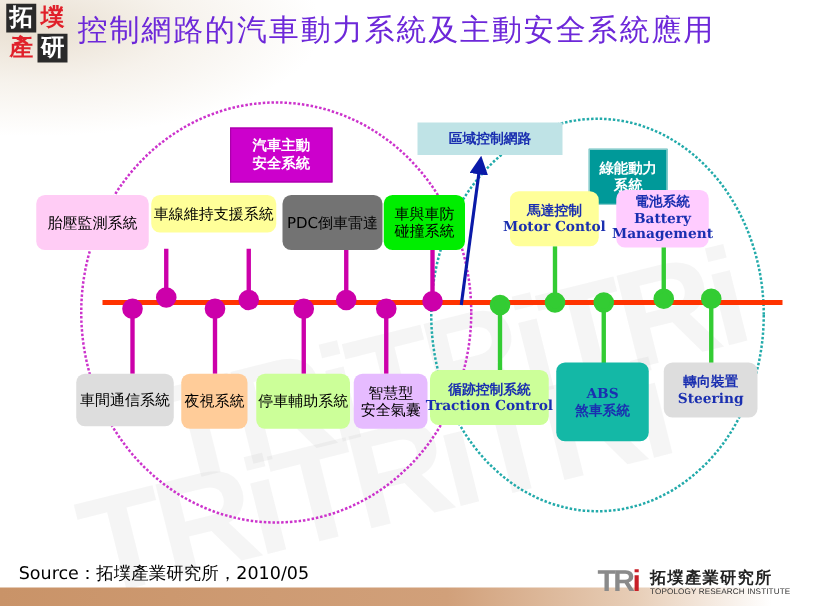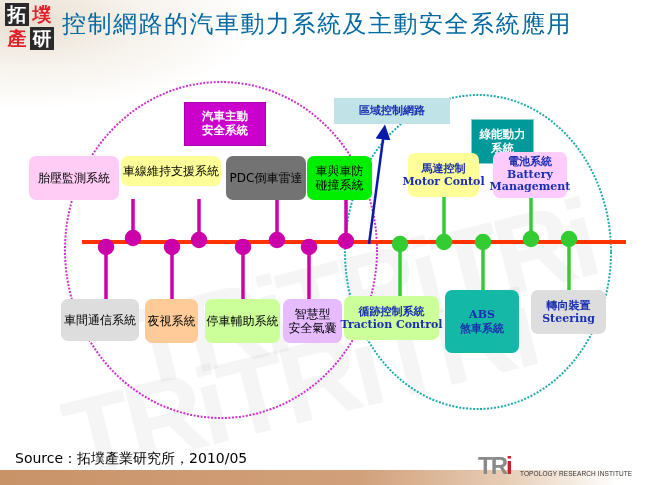--- a/index.html
+++ b/index.html
@@ -5,21 +5,21 @@
   html, body { margin: 0; padding: 0; }
   body { width: 650px; height: 485px; position: relative; overflow: hidden; background: #ffffff; font-family: "DejaVu Sans", "Liberation Sans", sans-serif; }
   .header-bg { position: absolute; left: 0; top: 0; width: 260px; height: 110px;
     background: radial-gradient(ellipse at 10% 20%, rgba(214,196,170,0.55) 0%, rgba(230,218,200,0.35) 35%, rgba(255,255,255,0) 70%); }
   .logo { position: absolute; left: 5px; top: 3px; width: 52px; height: 48px; }
   .logo .cell { position: absolute; width: 24px; height: 23px; font-family: "DejaVu Serif", serif; font-weight: bold; font-size: 19px; line-height: 23px; text-align: center; }
   .logo .c1 { left: 0; top: 0; background: #2a2a2a; color: #ffffff; }
   .logo .c2 { left: 25px; top: 0; color: #e0202a; }
   .logo .c3 { left: 0; top: 24px; color: #e0202a; }
   .logo .c4 { left: 25px; top: 24px; background: #2a2a2a; color: #ffffff; }
-  .title { position: absolute; left: 62px; top: 8px; font-family: "DejaVu Serif", serif; font-size: 24px; letter-spacing: 1.5px; color: #0369a1; white-space: nowrap; }
+  .title { position: absolute; left: 62px; top: 8px; font-family: "DejaVu Serif", serif; font-size: 24px; letter-spacing: 1.5px; color: #6d28d9; white-space: nowrap; }
   .watermark { position: absolute; font-family: "Liberation Sans", sans-serif; font-weight: bold; font-size: 110px; color: rgba(200,200,200,0.18); transform: rotate(-14deg); white-space: nowrap; letter-spacing: -6px; }
   svg.diagram { position: absolute; left: 0; top: 0; }
   .box { position: absolute; display: flex; align-items: center; justify-content: center; text-align: center; box-sizing: border-box; line-height: 1.2; white-space: nowrap; }
   .rounded { border-radius: 7px; }
   .plain { font-family: "DejaVu Sans", sans-serif; font-size: 12px; color: #000; }
   .bold-blue { font-family: "DejaVu Serif", serif; font-weight: bold; font-size: 11px; color: #1a2fb0; }
   .source { position: absolute; left: 15px; top: 450px; font-size: 14px; color: #000; font-family: "DejaVu Sans", sans-serif; }
   .footer-bar { position: absolute; left: 0; top: 470px; width: 650px; height: 15px;
     background: linear-gradient(to right, #c99368 0%, #d1a07a 55%, #e7cdb6 78%, #ffffff 95%); }
   .copyright { position: absolute; left: 15px; top: 471px; font-size: 10px; color: #f6e84a; line-height: 13px; margin-top: 44px; }
@@ -154,14 +154,15 @@
 <div class="box rounded bold-blue" style="left:531px; top:290px; width:75px; height:44px; background:#dddddd; flex-direction:column;">
   <span>轉向裝置</span>
   <span>Steering</span>
 </div>
 
 <div class="source">Source：拓墣產業研究所，2010/05</div>
 <div class="footer-bar"></div>
 <div class="copyright">版權所有 • 翻印必究</div>
 <div class="tri-logo">
   <div class="tri-mark"><span>TR</span><span class="i">i</span></div>
+  <div class="tri-cn">拓墣產業研究所</div>
   <div class="tri-en">TOPOLOGY RESEARCH INSTITUTE</div>
 </div>
 
 </body></html>

